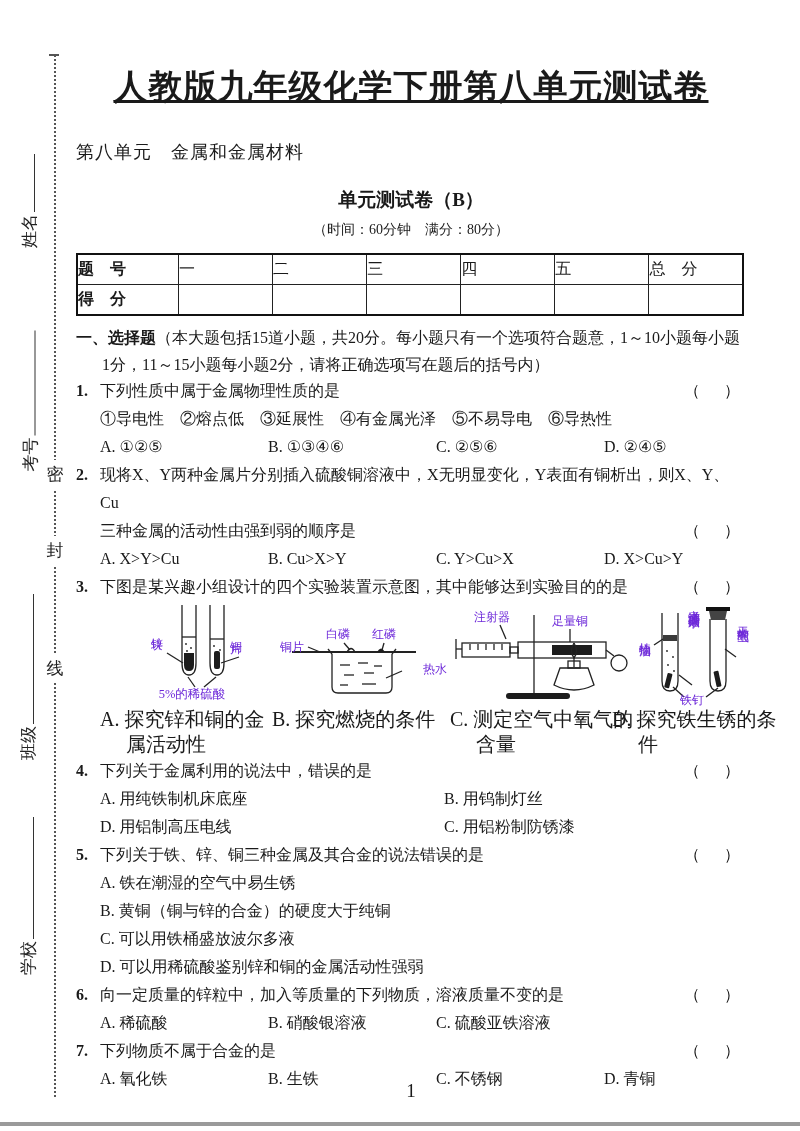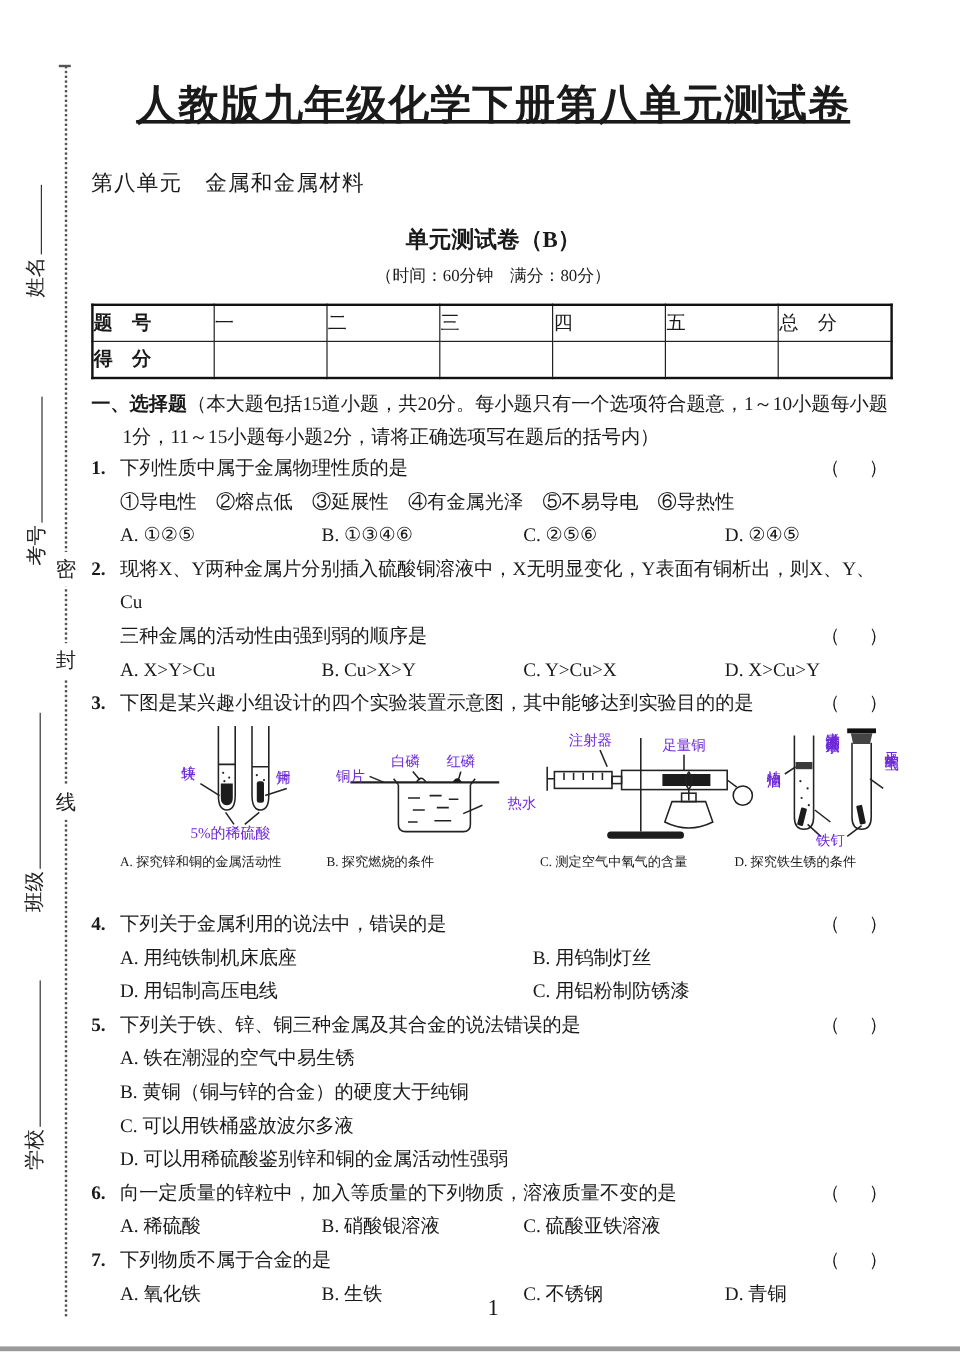--- a/index.html
+++ b/index.html
@@ -38,21 +38,21 @@
   .opts{display:grid;padding-left:24px;line-height:28px;}
   .cols4{grid-template-columns:168px 168px 168px auto;}
   .cols2{grid-template-columns:344px auto;}
   .col1 > div{line-height:28px;}
   
   .diagrams{position:relative;height:156px;width:100%;}
   .diag{position:absolute;top:0;}
   .diag svg{display:block;}
   .dlabel{position:absolute;font-size:12px;line-height:13px;color:#6d28d9;white-space:nowrap;}
   .vtext{writing-mode:vertical-rl;text-orientation:upright;letter-spacing:1px;line-height:13px;}
-  .caption{position:absolute;top:106px;font-size:11px;line-height:25px;padding-left:26px;text-indent:-26px;}
+  .caption{position:absolute;top:106px;font-size:20px;line-height:25px;padding-left:26px;text-indent:-26px;}
   .stroke{stroke:#222;fill:none;stroke-width:1.3px;}
   .thick{stroke:#222;fill:none;stroke-width:2px;}
   .fillk{fill:#1c1c1c;stroke:none;}
   
   .pagenum{position:absolute;top:1080px;left:0;width:100%;text-align:center;font-size:19px;}
   .scan-edge{position:absolute;left:0;top:1122px;width:800px;height:4px;background:#9a9a9a;}
   .tick{position:absolute;left:49px;top:54px;width:10px;height:2px;background:#555;}
 </style>
 </head>
 <body>

